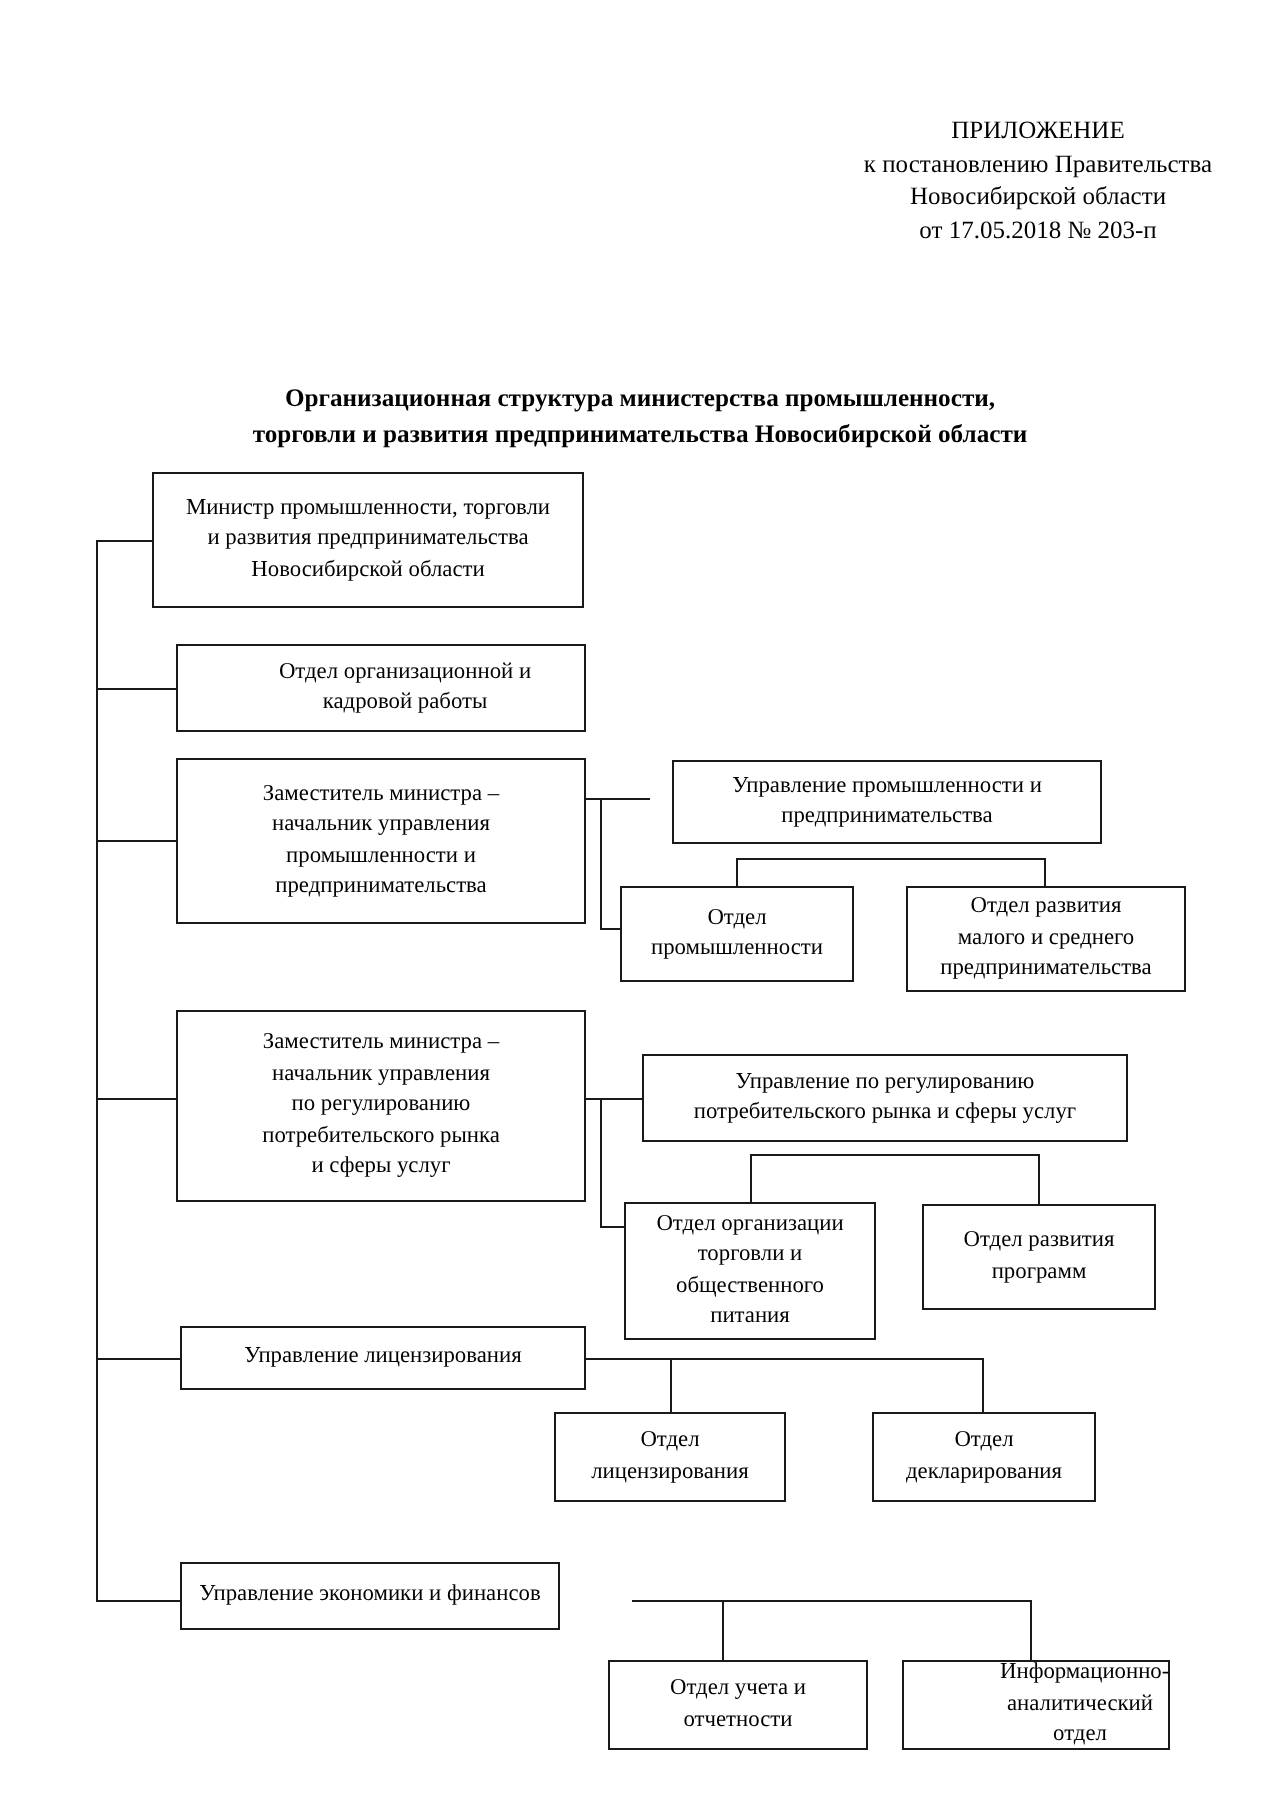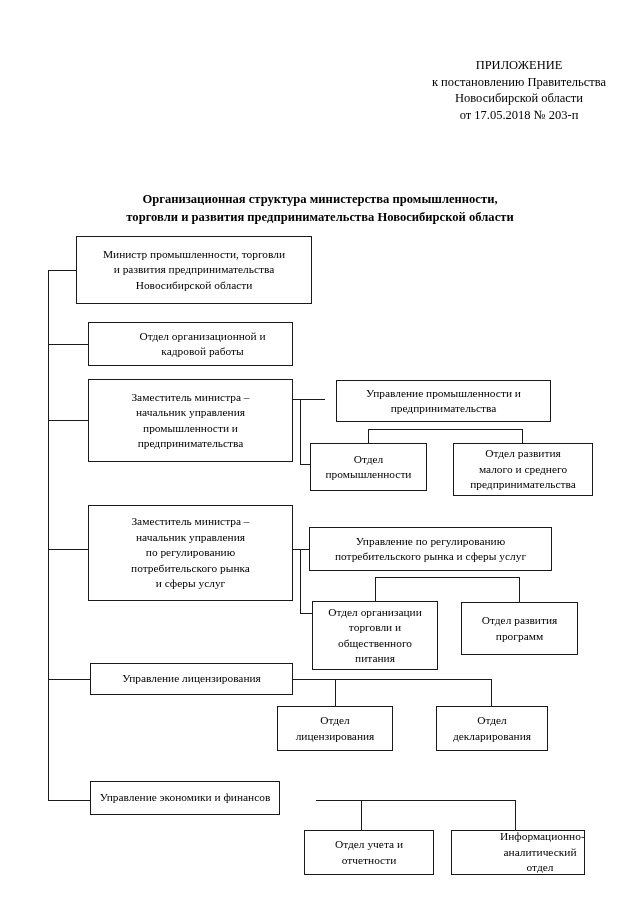--- a/index.html
+++ b/index.html
@@ -100,21 +100,21 @@
   <div class="ln lnv" style="left:519px; top:577px;  height:25px;"></div>
 
   <div class="ln lnh" style="left:293px; top:679px;  width:199px;"></div>
   <div class="ln lnv" style="left:335px; top:679px;  height:27px;"></div>
   <div class="ln lnv" style="left:491px; top:679px;  height:27px;"></div>
 
   <div class="ln lnh" style="left:316px; top:800px;  width:200px;"></div>
   <div class="ln lnv" style="left:361px; top:800px;  height:30px;"></div>
   <div class="ln lnv" style="left:515px; top:800px;  height:30px;"></div>
 
-  <div class="box" style="left:76px;  top:236px; width:236px; height:68px;">
+  <div class="box" style="left:76px;  top:236px; width:216px; height:68px;">
     <span>
       <span>Министр промышленности, торговли</span>
       <span>и развития предпринимательства</span>
       <span>Новосибирской области</span>
     </span>
   </div>
 
   <div class="box" style="left:88px;  top:322px; width:205px; height:44px;padding-left:28px;">
     <span>
       <span>Отдел организационной и</span>
@@ -156,21 +156,21 @@
   <div class="box" style="left:88px;  top:505px; width:205px; height:96px;">
     <span>
       <span>Заместитель министра –</span>
       <span>начальник управления</span>
       <span>по регулированию</span>
       <span>потребительского рынка</span>
       <span>и сферы  услуг</span>
     </span>
   </div>
 
-  <div class="box" style="left:309px; top:527px; width:243px; height:44px;">
+  <div class="box" style="left:321px; top:527px; width:243px; height:44px;">
     <span>
       <span>Управление по регулированию</span>
       <span>потребительского рынка и сферы услуг</span>
     </span>
   </div>
 
   <div class="box" style="left:312px; top:601px; width:126px; height:69px;">
     <span>
       <span>Отдел организации</span>
       <span>торговли и</span>

